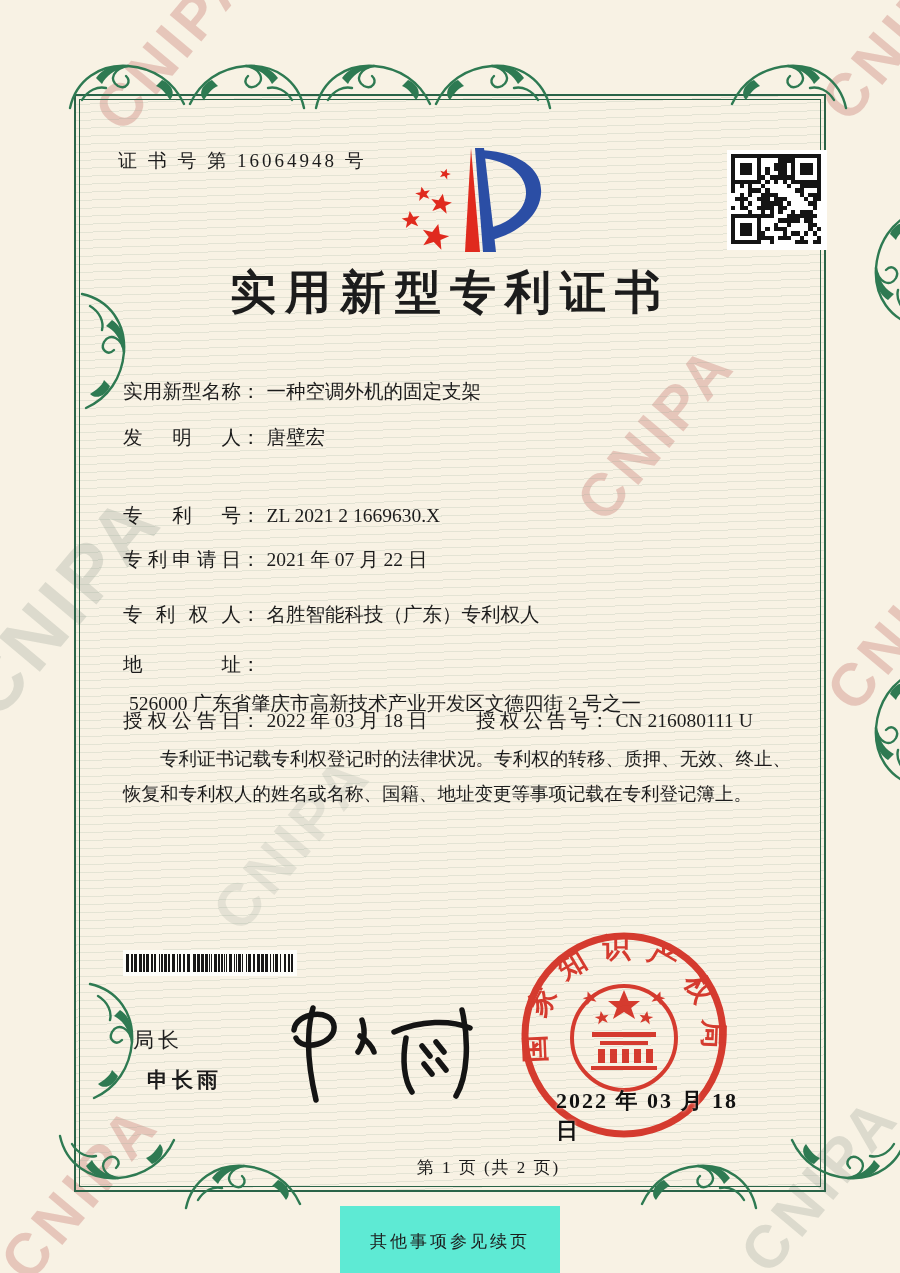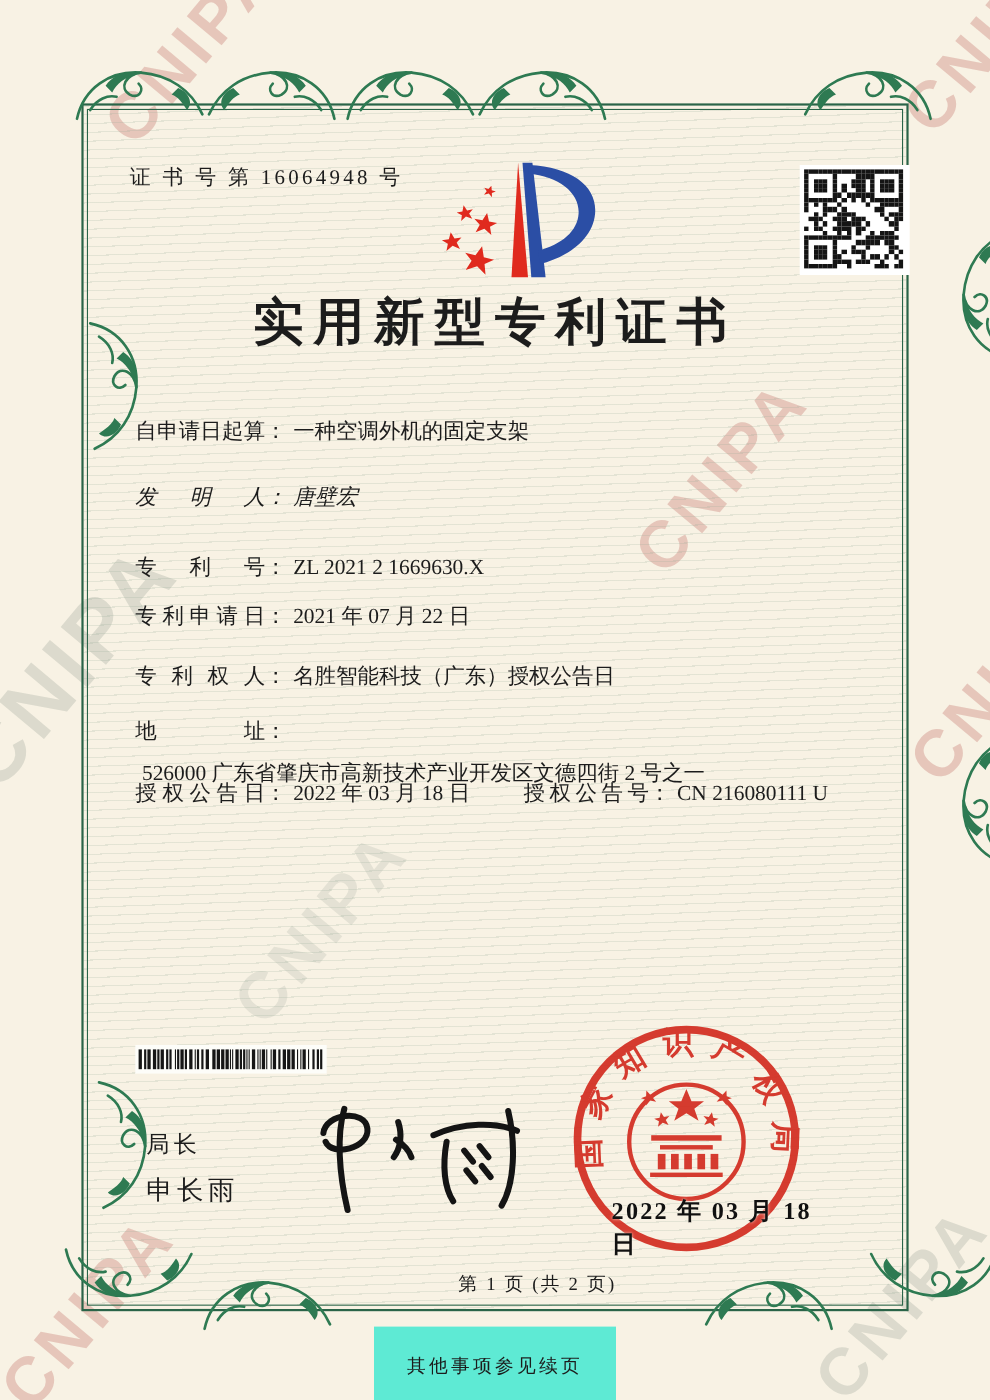--- a/index.html
+++ b/index.html
@@ -41,40 +41,40 @@
   .logo{position:absolute;left:383px;top:142px;z-index:5;}
   .qr{position:absolute;left:727px;top:150px;width:100px;height:100px;background:#fff;
       padding:4px;box-sizing:border-box;z-index:5;}
   .qr-grid{display:grid;grid-template-columns:repeat(21,4.3px);grid-auto-rows:4.3px;}
   .qr-grid i{display:block;}
   .qr-grid i.d{background:#141414;}
   .title{position:absolute;left:74px;width:752px;top:262px;text-align:center;
          font-size:46px;font-weight:bold;letter-spacing:9px;z-index:5;}
   .fields{position:absolute;left:123px;top:378px;width:672px;font-size:19.5px;z-index:5;}
   .frow{position:absolute;left:0;right:0;}
-  .r0{top:0px;} .r1{top:60px;font-style:italic;} .r2{top:124px;} .r3{top:168px;}
+  .r0{top:0px;} .r1{top:46px;} .r2{top:124px;} .r3{top:168px;}
   .r4{top:223px;} .r5{top:273px;} .r6{top:329px;}
   .flabel{display:inline-block;width:118px;text-align:justify;text-align-last:justify;vertical-align:top;}
   .fvalue{margin-left:6px;}
   .r5 .fvalue{display:inline-block;width:548px;line-height:1.55;vertical-align:top;margin-top:11px;}
   .grant{position:absolute;left:353px;top:0;}
   .grant .flabel{width:114px;}
   .paras{position:absolute;left:123px;top:742px;width:668px;font-size:18.5px;
          line-height:35px;text-align:justify;z-index:5;}
   .paras p{margin:0;text-indent:2em;}
   .barcode{position:absolute;left:123px;top:950px;background:#fdfdf9;padding:4px 3px;
            height:18px;z-index:5;font-size:0;white-space:nowrap;}
   .barcode b{display:inline-block;height:18px;background:#161616;vertical-align:top;}
   .seal{position:absolute;left:516px;top:928px;width:216px;height:216px;z-index:6;}
   .seal svg{opacity:.9;}
   .seal-date{position:absolute;left:40px;top:158px;width:200px;font-size:22px;
              letter-spacing:2px;color:#111;font-weight:bold;z-index:7;
              text-shadow:0 0 3px rgba(248,242,228,.9);}
   .role{position:absolute;left:133px;top:1026px;font-size:21px;letter-spacing:4px;z-index:5;}
-  .sname{position:absolute;left:133px;top:1066px;font-size:24px;letter-spacing:4px;z-index:5;}
+  .sname{position:absolute;left:147px;top:1066px;font-size:21px;letter-spacing:4px;z-index:5;font-weight:bold;}
   .sig{position:absolute;left:266px;top:994px;z-index:6;}
   .pageinfo{position:absolute;left:74px;width:829px;top:1156px;text-align:center;
             font-size:17px;letter-spacing:2px;z-index:5;}
   .note{position:absolute;left:50%;transform:translateX(-50%);top:1206px;
         background:#5eead4;padding:24px 30px;font-size:17px;letter-spacing:3px;z-index:5;}
 </style>
 </head>
 <body>
 
 <svg width="0" height="0" style="position:absolute" aria-hidden="true">
@@ -599,46 +599,47 @@
       <i></i>
       <i class="d"></i>
       <i class="d"></i>
     </div>
 </div>
 
 <div class="title">实用新型专利证书</div>
 
 <div class="fields">
   <div class="frow r0">
-    <span class="flabel">自申请日起算</span><span>：</span><span class="fvalue">一种空调外机的固定支架</span>
+    <span class="flabel">实用新型名称</span><span>：</span><span class="fvalue">一种空调外机的固定支架</span>
   </div>
   <div class="frow r1">
     <span class="flabel">发明人</span><span>：</span><span class="fvalue">唐壁宏</span>
   </div>
   <div class="frow r2">
     <span class="flabel">专利号</span><span>：</span><span class="fvalue">ZL 2021 2 1669630.X</span>
   </div>
   <div class="frow r3">
     <span class="flabel">专利申请日</span><span>：</span><span class="fvalue">2021 年 07 月 22 日</span>
   </div>
   <div class="frow r4">
-    <span class="flabel">专利权人</span><span>：</span><span class="fvalue">名胜智能科技（广东）授权公告日</span>
+    <span class="flabel">专利权人</span><span>：</span><span class="fvalue">名胜智能科技（广东）专利权人</span>
   </div>
   <div class="frow r5">
     <span class="flabel">地址</span><span>：</span><span class="fvalue">526000 广东省肇庆市高新技术产业开发区文德四街 2 号之一</span>
   </div>
   <div class="frow r6">
     <span class="flabel">授权公告日</span><span>：</span><span class="fvalue">2022 年 03 月 18 日</span>
     <span class="grant">
       <span class="flabel">授权公告号</span><span>：</span><span class="fvalue">CN 216080111 U</span>
     </span>
   </div>
 </div>
 
 <div class="paras">
+  <p>专利证书记载专利权登记时的法律状况。专利权的转移、质押、无效、终止、恢复和专利权人的姓名或名称、国籍、地址变更等事项记载在专利登记簿上。</p>
 </div>
 
 <div class="barcode"><span><b style="width:3px;margin-right:2px"></b><b style="width:2px;margin-right:1px"></b><b style="width:3px;margin-right:2px"></b><b style="width:3px;margin-right:1px"></b><b style="width:2px;margin-right:1px"></b><b style="width:3px;margin-right:2px"></b><b style="width:2px;margin-right:1px"></b><b style="width:2px;margin-right:3px"></b><b style="width:1px;margin-right:1px"></b><b style="width:2px;margin-right:1px"></b><b style="width:3px;margin-right:1px"></b><b style="width:2px;margin-right:2px"></b><b style="width:3px;margin-right:2px"></b><b style="width:1px;margin-right:1px"></b><b style="width:2px;margin-right:2px"></b><b style="width:2px;margin-right:2px"></b><b style="width:3px;margin-right:3px"></b><b style="width:3px;margin-right:1px"></b><b style="width:3px;margin-right:1px"></b><b style="width:3px;margin-right:1px"></b><b style="width:3px;margin-right:1px"></b><b style="width:1px;margin-right:1px"></b><b style="width:1px;margin-right:2px"></b><b style="width:3px;margin-right:1px"></b><b style="width:2px;margin-right:1px"></b><b style="width:2px;margin-right:1px"></b><b style="width:1px;margin-right:1px"></b><b style="width:1px;margin-right:2px"></b><b style="width:3px;margin-right:2px"></b><b style="width:1px;margin-right:1px"></b><b style="width:1px;margin-right:1px"></b><b style="width:3px;margin-right:1px"></b><b style="width:1px;margin-right:3px"></b><b style="width:1px;margin-right:1px"></b><b style="width:3px;margin-right:2px"></b><b style="width:2px;margin-right:2px"></b><b style="width:3px;margin-right:1px"></b><b style="width:3px;margin-right:1px"></b><b style="width:3px;margin-right:2px"></b><b style="width:1px;margin-right:2px"></b><b style="width:1px;margin-right:1px"></b><b style="width:3px;margin-right:2px"></b><b style="width:1px;margin-right:3px"></b><b style="width:2px;margin-right:2px"></b><b style="width:2px;margin-right:1px"></b><b style="width:2px;margin-right:1px"></b></span></div>
 
 <div class="seal">
   <svg width="216" height="216" viewBox="0 0 216 216">
     <defs>
         <path id="sealArc" d="M34.5,141 A80,80 0 1 1 181.5,141" fill="none"></path>
       </defs>
     <circle cx="108" cy="107" r="99" fill="none" stroke="#d2281c" stroke-width="7"></circle>

